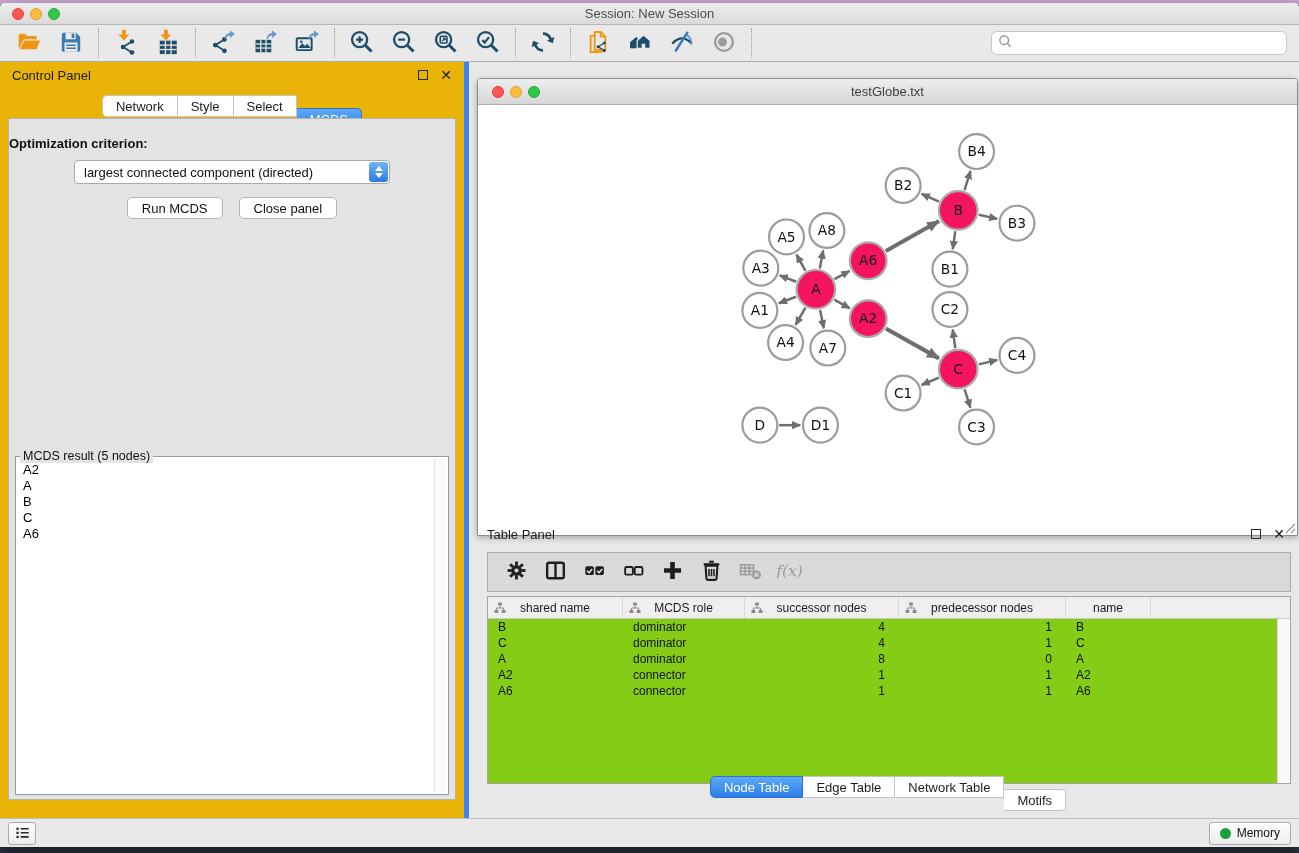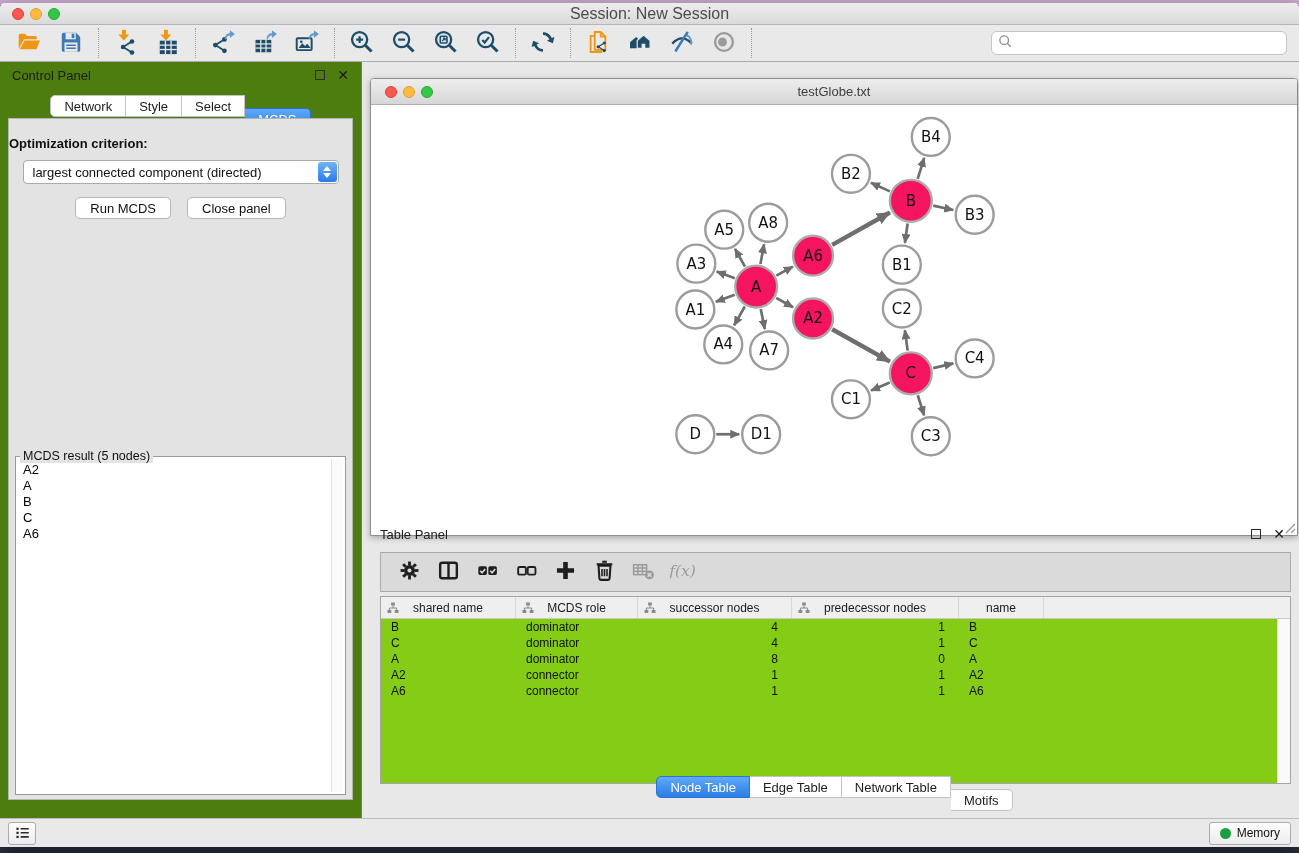--- a/index.html
+++ b/index.html
@@ -10,33 +10,33 @@
   .app { position:absolute; top:3px; left:0; width:1299px; height:844px; background:#E8E8E8;
          border-radius:5px 5px 0 0; box-shadow:0 8px 24px rgba(0,0,0,.5); }
 
   
   .titlebar { height:22px; background:linear-gradient(#EDEDED,#DADADA); border-bottom:1px solid #B6B6B6;
               border-radius:5px 5px 0 0; position:relative; }
   .tl { position:absolute; top:5px; width:12px; height:12px; border-radius:50%; }
   .tl.red { left:12px; background:#FC5753; border:1px solid #DF3E38; }
   .tl.yel { left:30px; background:#FDBC40; border:1px solid #DE9F34; }
   .tl.grn { left:48px; background:#33C748; border:1px solid #27AA35; }
-  .titlebar .title { text-align:center; font-size:16px; line-height:21px; color:#4c4c4c; }
+  .titlebar .title { text-align:center; font-size:13px; line-height:21px; color:#4c4c4c; }
 
   
   .toolbar { height:37px; background:#E9E9E9; border-bottom:1px solid #ACACAC; display:flex; align-items:center; padding:0 8px; }
   .tb-btn { width:42px; height:31px; display:flex; align-items:center; justify-content:center; background:none; border:none; cursor:default; }
   .tb-sep { width:0; height:30px; border-left:1px dotted #9b9b9b; margin:0 6px; }
   .search-wrap { margin-left:auto; margin-right:4px; width:296px; height:24px; background:#fff; border:1px solid #C5C5C5;
                  border-radius:6px; display:flex; align-items:center; padding:0 6px; }
   .search-wrap input { border:none; outline:none; flex:1; font-size:13px; background:transparent; }
 
   
   .workspace { position:absolute; top:59px; bottom:29px; left:0; right:0; display:flex; }
-  .control-panel { width:362px; border-right:1px solid #3b82f6; background:#4d7c0f; position:relative; flex:none; }
+  .control-panel { width:469px; border-right:5px solid #3b82f6; background:#eab308; position:relative; flex:none; }
   .right-area { flex:1; position:relative; background:#E8E8E8; }
 
   
   .panel-head { height:26px; display:flex; align-items:center; padding:0 12px; font-size:13px; color:#1c1c1c; }
   .panel-head .spacer { flex:1; }
   .win-float { width:10px; height:10px; border:1.6px solid #2b2b2b; margin-right:12px; }
   .win-close { font-size:14px; font-weight:bold; color:#1c1c1c; line-height:10px; }
   .seg-tabs { display:flex; justify-content:center; }
   .seg { background:#fff; border:1px solid #C3C3C3; border-left:none; padding:3px 13px; font-size:13px; color:#1c1c1c; height:22px; display:flex; align-items:center; }
   .seg:first-child { border-left:1px solid #C3C3C3; border-radius:5px 0 0 5px; }

